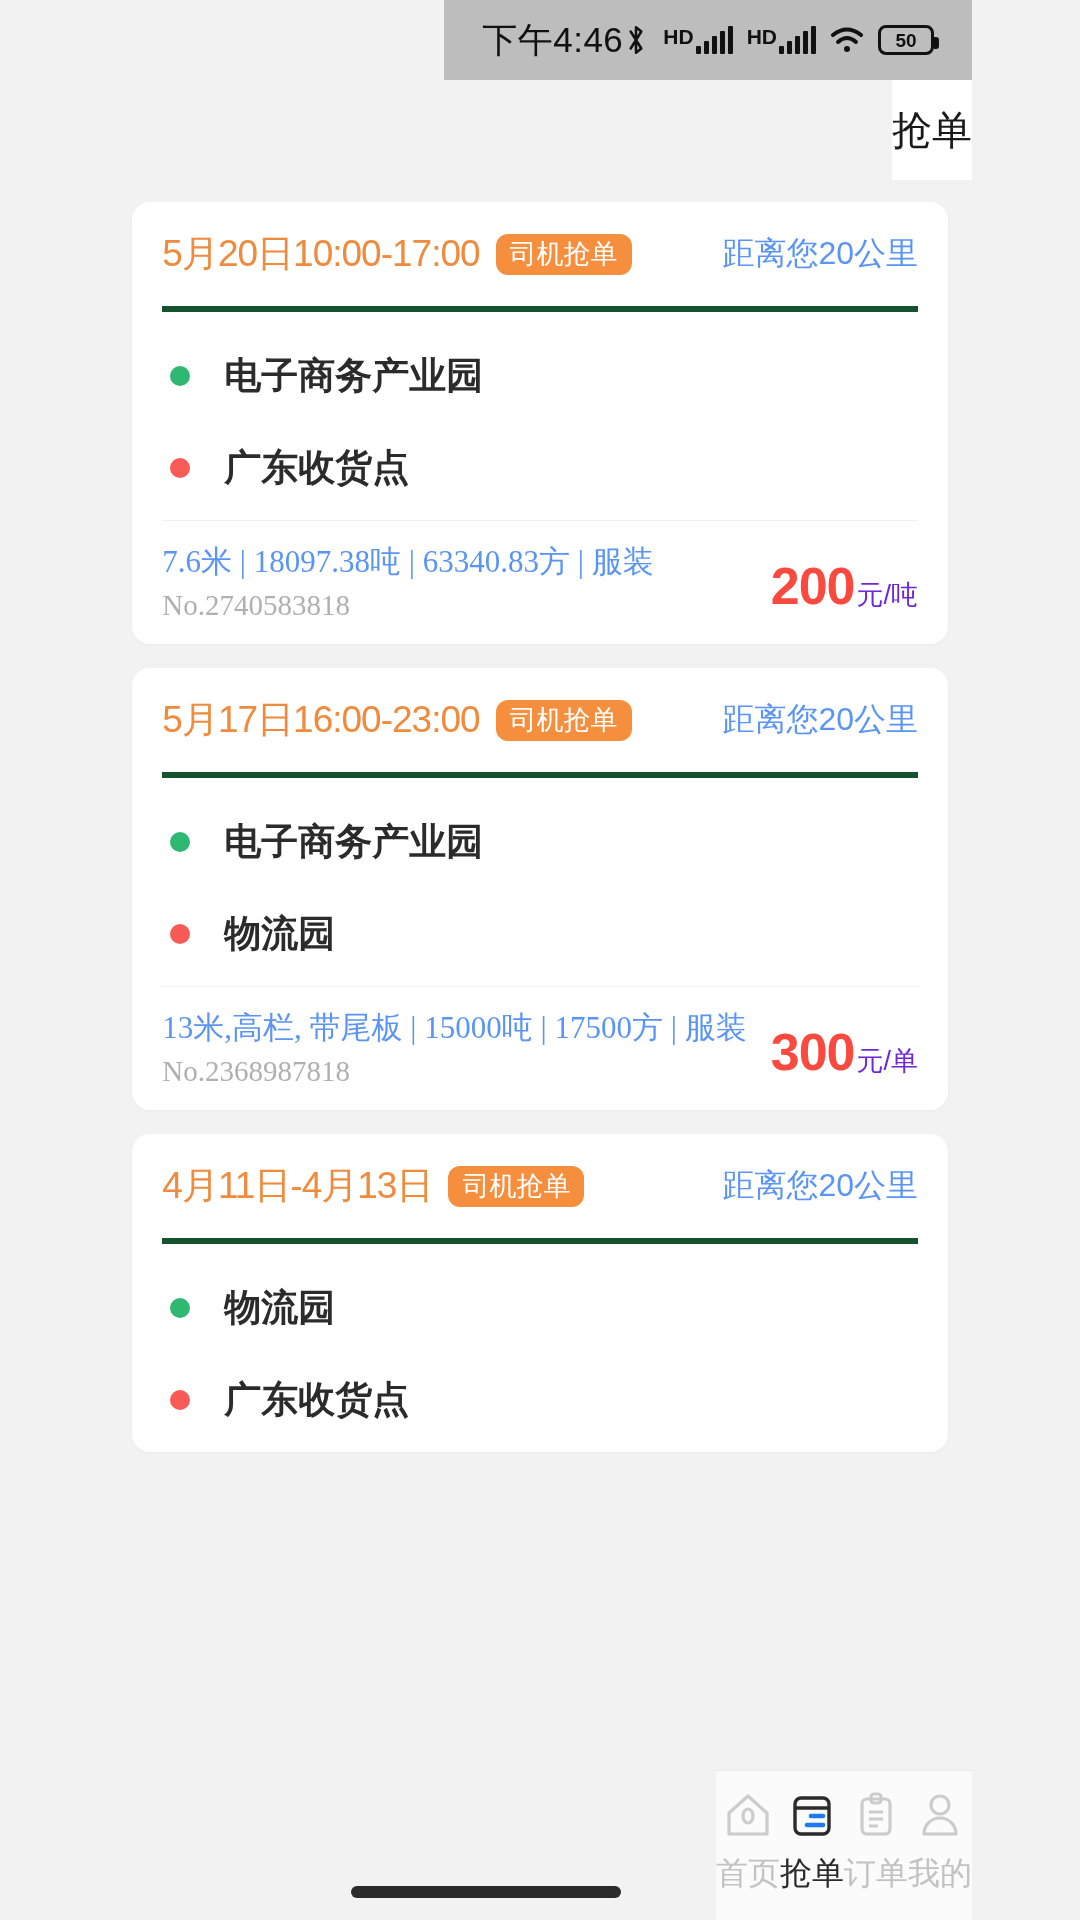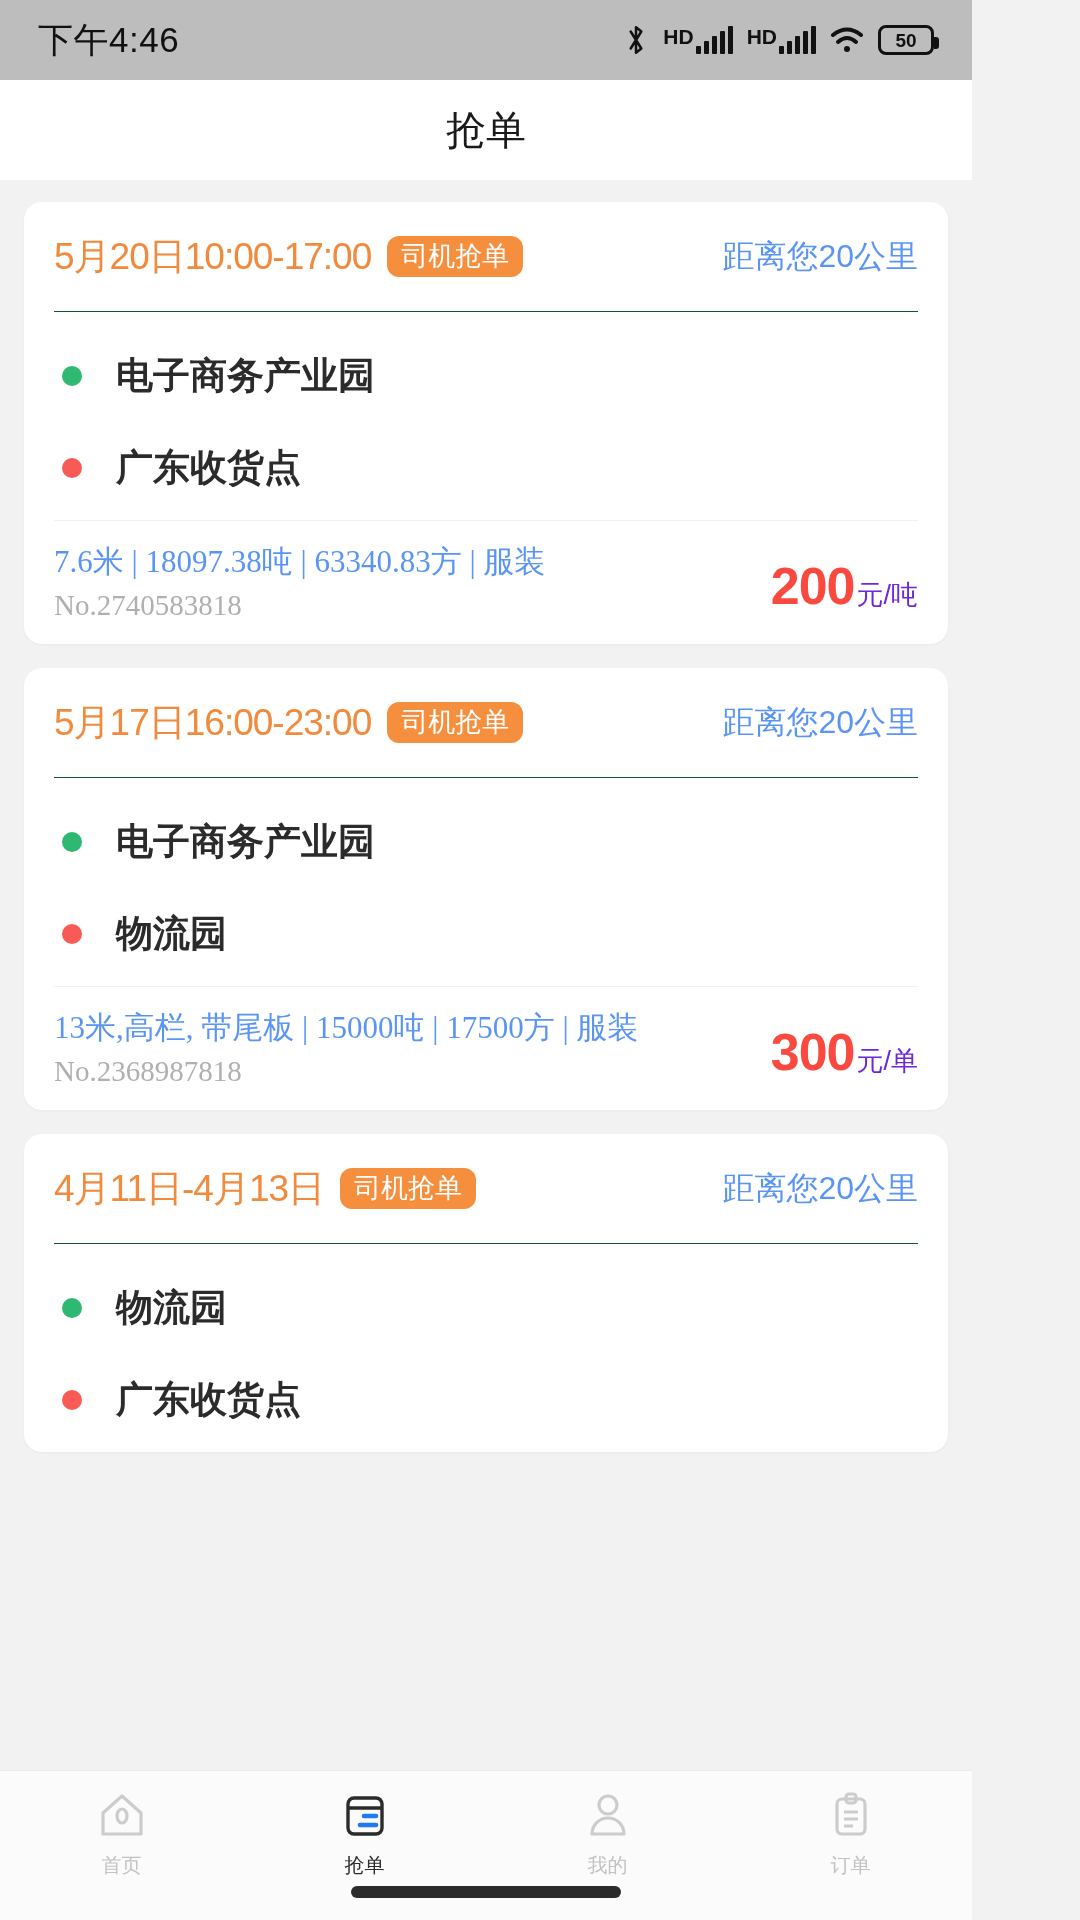--- a/index.html
+++ b/index.html
@@ -1,21 +1,21 @@
 <!DOCTYPE html>
 <html><head>
 <meta charset="utf-8">
 <style>
   * { margin:0; padding:0; box-sizing:border-box; }
   html, body {
     width:1080px; height:1920px;
     font-family:"Liberation Sans","DejaVu Sans",sans-serif;
     background:#f2f2f2; overflow:hidden;
   }
-  .phone { position:relative; width:972px; height:1920px; background:#f2f2f2; display:flex; flex-direction:column; }
+  .phone { position:relative; width:972px; height:1920px; background:#f2f2f2; display:flex; flex-direction:column;align-items:flex-end; }
 
   
   .statusbar {
     height:80px; background:#bdbdbd; flex:0 0 80px;
     display:flex; align-items:center; justify-content:space-between;
     padding:0 38px;
   }
   .status-time { font-size:35px; color:#111; letter-spacing:0.5px; }
   .status-icons { display:flex; align-items:center; gap:14px; }
   .si { display:flex; align-items:flex-end; }
@@ -43,21 +43,21 @@
   
   .list { flex:1 1 auto; overflow:hidden; padding:0 24px; background:#f2f2f2; }
   .card {
     background:#ffffff; border-radius:18px; margin-bottom:24px;
     padding:0 30px; box-shadow:0 1px 3px rgba(0,0,0,0.04);
   }
   .card:first-child { margin-top:22px; }
 
   .card-head {
     display:flex; align-items:center; height:110px;
-    border-bottom:1px solid #14532d;
+    border-bottom:6px solid #14532d;
   }
   .date { font-size:37px; color:#f08a3c; white-space:nowrap; letter-spacing:-1px; }
   .badge {
     margin-left:16px; background:#f58f3e; color:#fff; font-size:27px;
     border-radius:12px; padding:7px 14px; white-space:nowrap; line-height:1;
   }
   .distance { margin-left:auto; font-size:32px; color:#5a95f5; font-weight:normal; white-space:nowrap; }
 
   .route { padding:18px 0 6px 0; }
   .route-row { display:flex; align-items:center; height:92px; }
@@ -78,21 +78,21 @@
   .price-unit { font-size:27px; color:#6d28d9; margin-left:2px; }
 
   
   .tabbar {
     flex:0 0 150px; height:150px; background:#fbfbfb;
     border-top:1px solid #ececec;
     display:flex; align-items:flex-start; padding-top:16px;
   }
   .tab { flex:1; display:flex; flex-direction:column; align-items:center; gap:9px; }
   .tab-icon { width:56px; height:56px; display:flex; align-items:center; justify-content:center; }
-  .tab-label { font-size:20px; color:#c2c2c2; }
+  .tab-label { font-size:32px; color:#c2c2c2; }
   .tab.active .tab-label { color:#2b2b2b; }
 
   .homebar-wrap { position:absolute; left:0; right:0; bottom:22px; display:flex; justify-content:center; }
   .homebar { width:270px; height:12px; border-radius:6px; background:#2b2b2b; }
 </style>
 </head>
 <body>
 
 <div class="phone">
 
@@ -239,39 +239,39 @@
           <line x1="25" y1="27" x2="37" y2="27" stroke="#1f7bf5" stroke-width="4.6" stroke-linecap="round"></line>
           <line x1="21" y1="36" x2="37" y2="36" stroke="#1f7bf5" stroke-width="4.6" stroke-linecap="round"></line>
         </svg>
       </span>
       <span class="tab-label">抢单</span>
     </div>
 
     <div class="tab">
       <span class="tab-icon">
         <svg width="52" height="52" viewBox="0 0 52 52">
-          <circle cx="26" cy="16" r="9" fill="none" stroke="#cccccc" stroke-width="3.2"></circle>
-          <path d="M10 45 A16 16 0 0 1 42 45 Z" fill="none" stroke="#cccccc" stroke-width="3.2" stroke-linejoin="round"></path>
-        </svg>
-      </span>
-      <span class="tab-label">我的</span>
-    </div>
-
-    <div class="tab">
-      <span class="tab-icon">
-        <svg width="52" height="52" viewBox="0 0 52 52">
           <rect x="12" y="10" width="28" height="35" rx="5" fill="none" stroke="#cccccc" stroke-width="3.2"></rect>
           <rect x="21" y="5" width="10" height="9" rx="3" fill="none" stroke="#cccccc" stroke-width="3.2"></rect>
           <line x1="19" y1="23" x2="33" y2="23" stroke="#cccccc" stroke-width="3"></line>
           <line x1="19" y1="30" x2="33" y2="30" stroke="#cccccc" stroke-width="3"></line>
           <line x1="19" y1="37" x2="28" y2="37" stroke="#cccccc" stroke-width="3"></line>
         </svg>
       </span>
       <span class="tab-label">订单</span>
     </div>
 
+    <div class="tab">
+      <span class="tab-icon">
+        <svg width="52" height="52" viewBox="0 0 52 52">
+          <circle cx="26" cy="16" r="9" fill="none" stroke="#cccccc" stroke-width="3.2"></circle>
+          <path d="M10 45 A16 16 0 0 1 42 45 Z" fill="none" stroke="#cccccc" stroke-width="3.2" stroke-linejoin="round"></path>
+        </svg>
+      </span>
+      <span class="tab-label">我的</span>
+    </div>
+
   </div>
 
   <div class="homebar-wrap">
     <div class="homebar"></div>
   </div>
 
 </div>
 
 </body></html>

